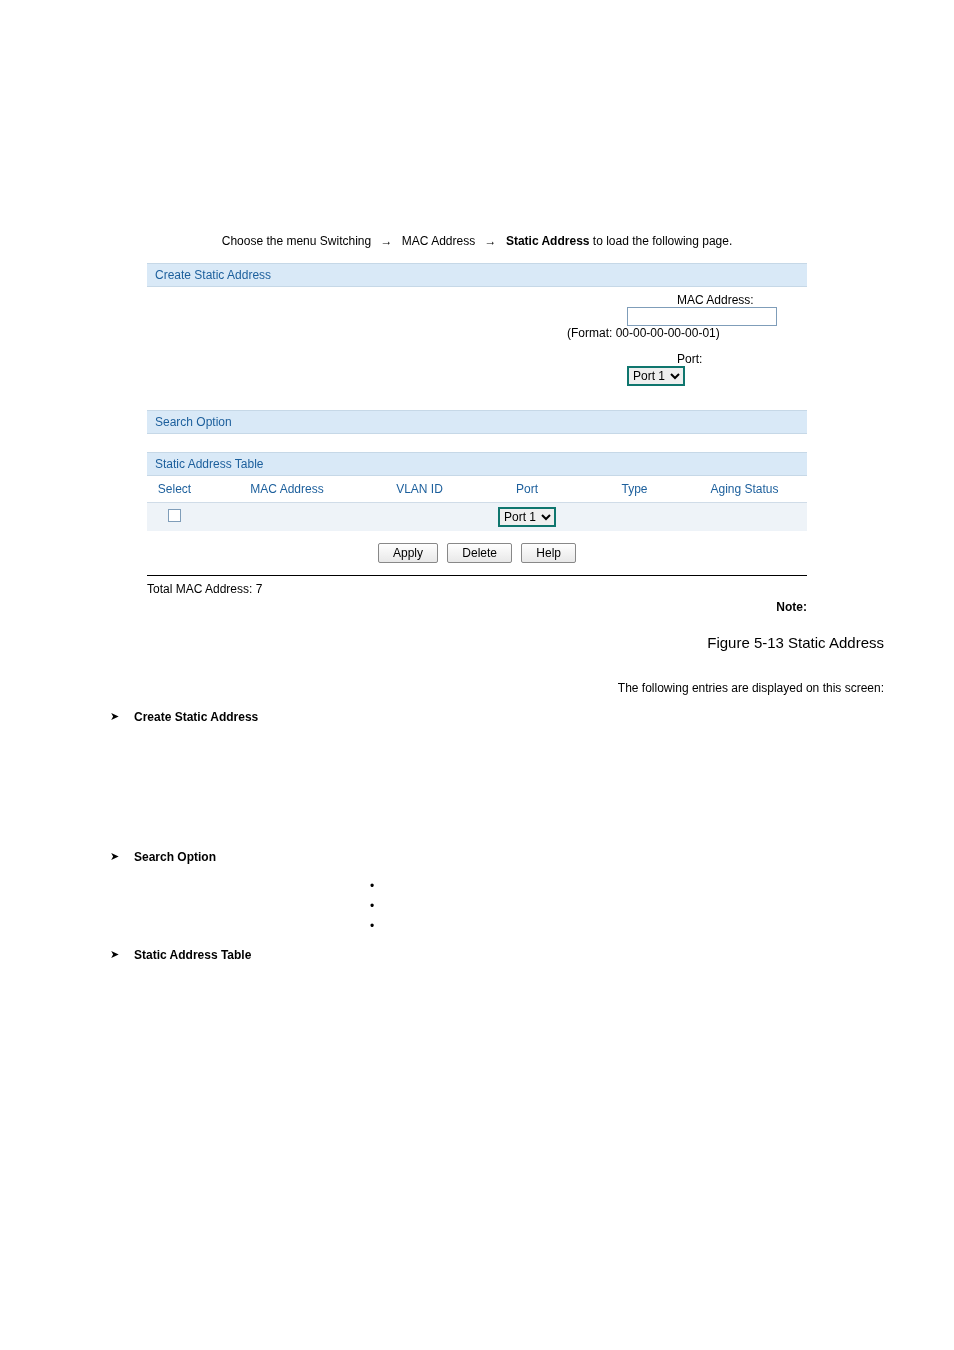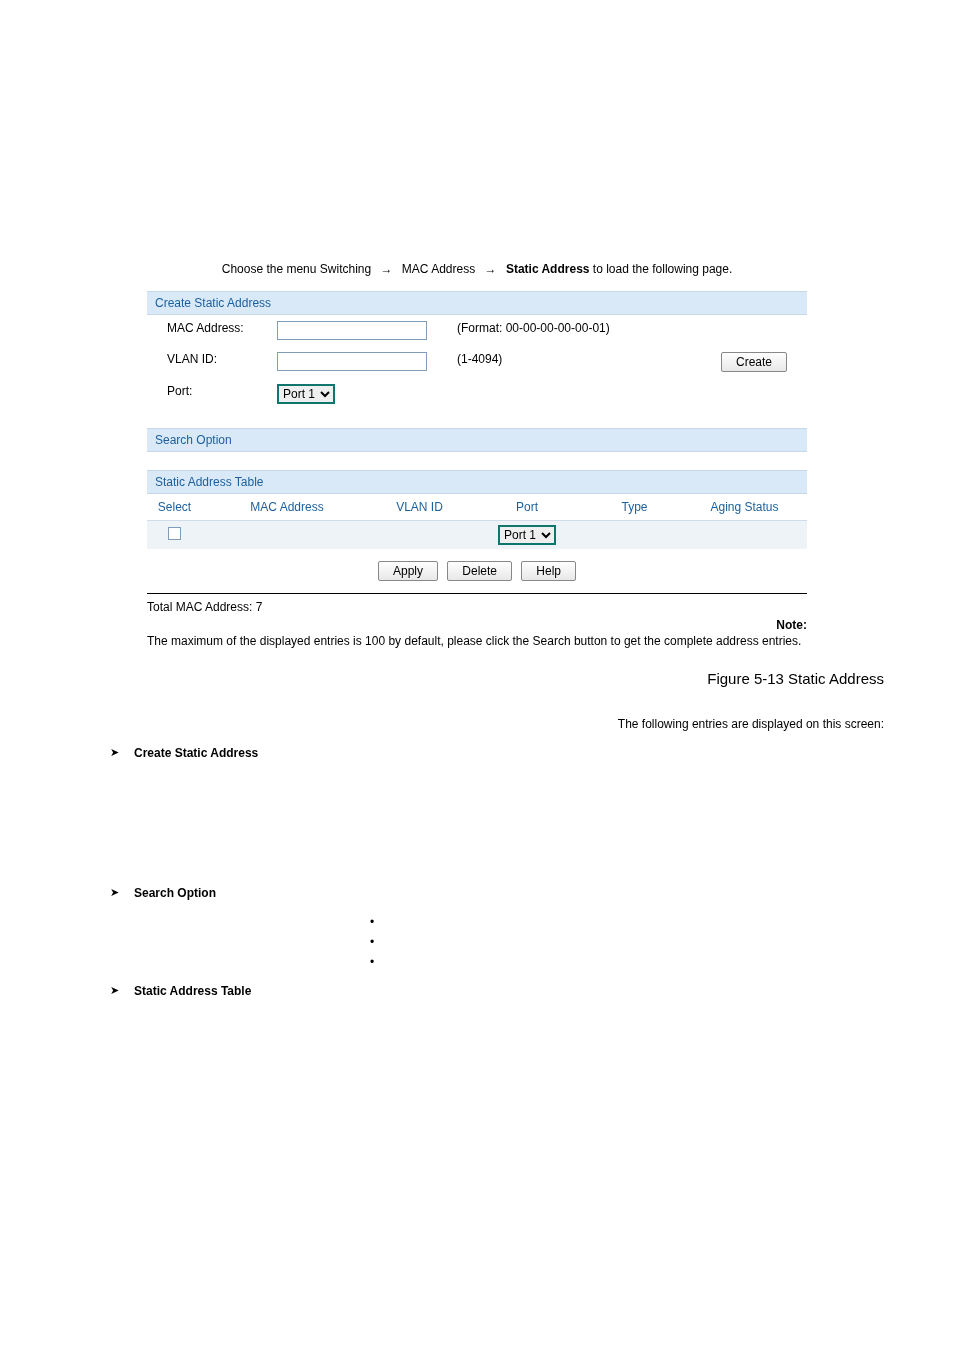--- a/index.html
+++ b/index.html
@@ -1,23 +1,23 @@
 <!DOCTYPE html>
 <html><head>
   <meta charset="utf-8">
   <style>
     * { box-sizing: border-box; margin: 0; padding: 0; }
     body { width: 954px; height: 1350px; font-family: Arial, sans-serif; font-size: 12px; color: #000; background: #fff; }
-    .page { padding: 32px 70px; }
+    .page { padding: 4px 70px; }
     .breadcrumb { text-align: center; margin: 230px 0 15px 0; font-size: 12px; }
     .breadcrumb .arrow { margin: 0 6px; }
     .breadcrumb .last { font-weight: bold; }
     .panel { margin: 0 auto; width: 660px; background: #fff; }
     .section-header { background: #d9e9f7; padding: 4px 8px; color: #1c5f9c; font-size: 12px; border-top: 1px solid #c6d8e7; border-bottom: 1px solid #c6d8e7; }
-    .form-row { display: flex; align-items: flex-start; padding: 6px 20px; }
+    .form-row { display: flex; align-items: flex-end; padding: 6px 20px; flex-direction: column; }
     .form-row .lbl { width: 110px; }
     .form-row .ctrl { width: 160px; }
     .form-row .hint { margin-left: 20px; width: 220px; }
     .form-row .right { margin-left: auto; }
     input.txt { border: 1px solid #7f9db9; padding: 2px 4px; font-size: 12px; width: 150px; height: 19px; }
     select.sel { border: 2px solid #0f766e; font-size: 12px; height: 20px; }
     .sel.port { width: 58px; }
     .sel.opt { width: 110px; }
     .btn { background: linear-gradient(#fefefe,#e8e8e8); border: 1px solid #888; border-radius: 2px; padding: 2px 14px; font-size: 12px; cursor: pointer; }
     .table-wrap { padding: 0; }
@@ -55,26 +55,20 @@
   </div>
 
   <div class="panel">
     <div class="section-header">Create Static Address</div>
     <div class="form-row">
       <div class="lbl">MAC Address:</div>
       <div class="ctrl"><input class="txt" type="text" style=""></div>
       <div class="hint">(Format: 00-00-00-00-00-01)</div>
     </div>
     <div class="form-row">
-      <div class="lbl">VLAN ID:</div>
-      <div class="ctrl"><input class="txt" type="text" style=""></div>
-      <div class="hint">(1-4094)</div>
-      <div class="right"><button class="btn">Create</button></div>
-    </div>
-    <div class="form-row">
       <div class="lbl">Port:</div>
       <div class="ctrl"><select class="sel port"><option>Port 1</option></select></div>
     </div>
     <div class="spacer"></div>
 
     <div class="section-header">Search Option</div>
     <div class="spacer"></div>
 
     <div class="section-header">Static Address Table</div>
     <div class="table-wrap">
@@ -102,21 +96,20 @@
       </table>
     </div>
     <div class="btn-row">
       <button class="btn">Apply</button>
       <button class="btn">Delete</button>
       <button class="btn">Help</button>
     </div>
     <hr class="hr">
     <div class="footer-txt">Total MAC Address: 7</div>
     <div class="note-title">Note:</div>
-    <div class="note-body">The maximum of the displayed entries is 100 by default, please click the Search button to get the complete address entries.</div>
   </div>
 
   <div class="caption">Figure 5-13 Static Address</div>
   <div class="desc-block">The following entries are displayed on this screen:</div>
 
   <div class="bullet-list">
     <div class="bullet-line">
       <div class="chev">➤</div>
       <div class="bl-lbl">Create Static Address</div>
     </div>

